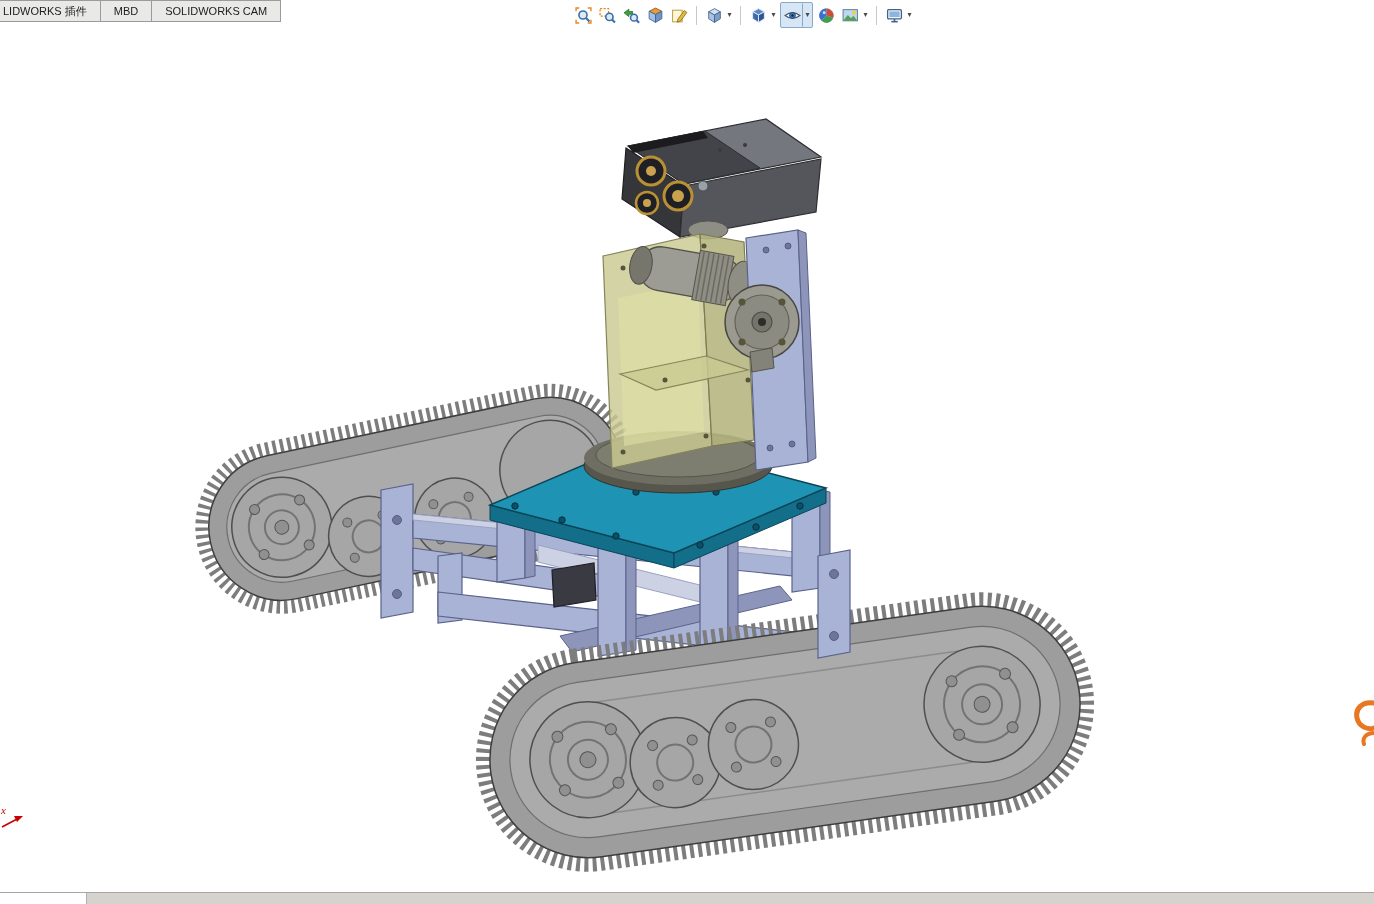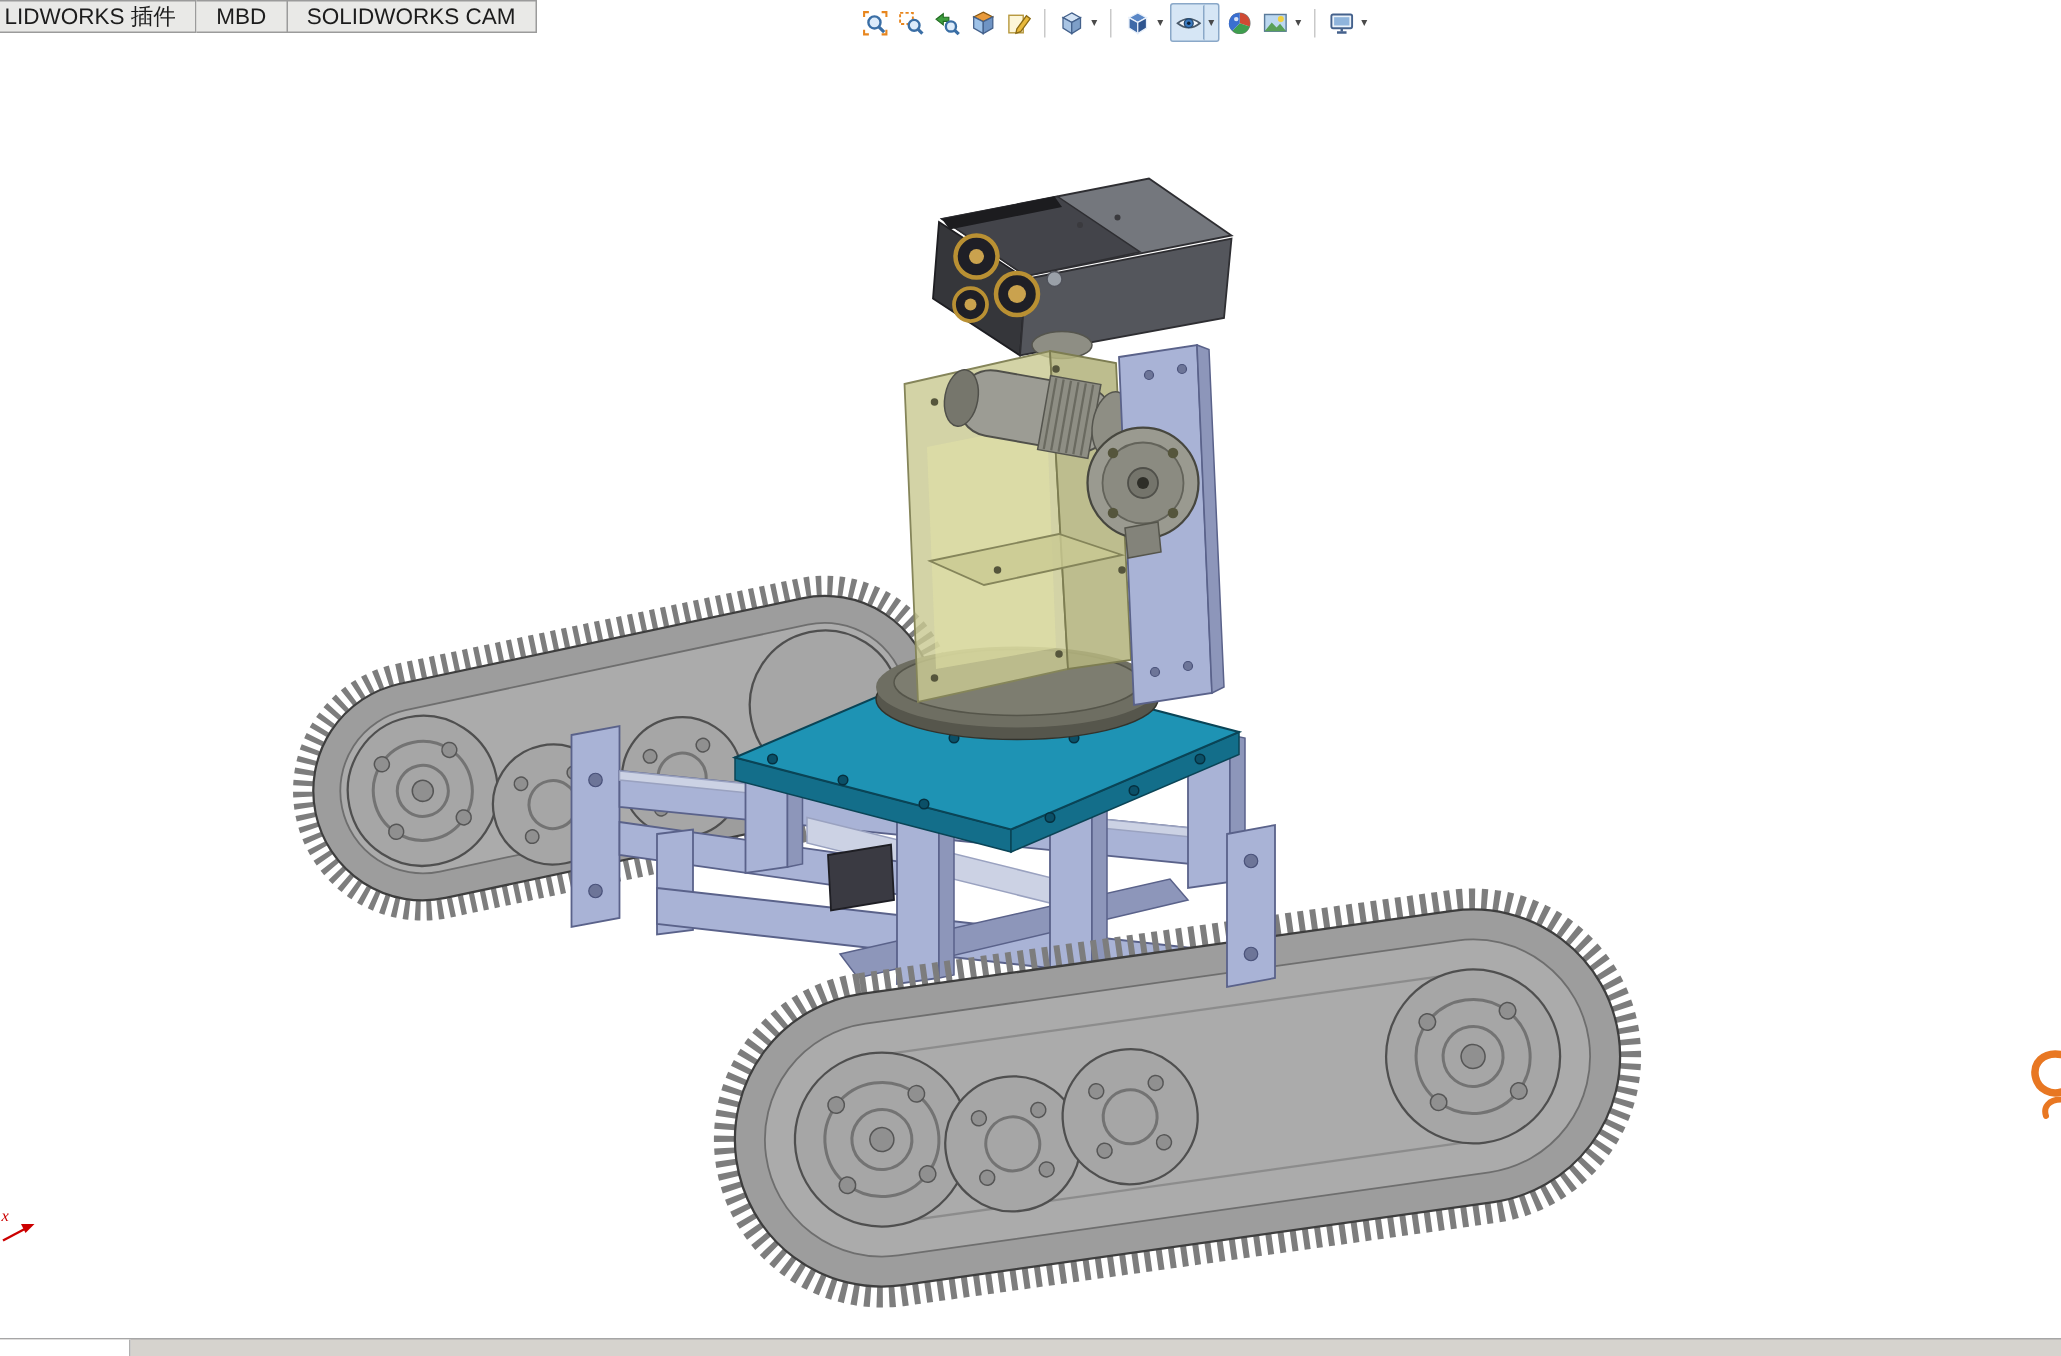--- a/index.html
+++ b/index.html
@@ -2,21 +2,21 @@
 <html style="--accent-plate: #1e93b4; --plate-side: #136e8a; --chassis: #a9b3d6; --chassis-dark: #8d96ba; --chassis-edge: #5a628a; --track-body: #9d9d9d; --track-teeth: #7d7d7d; --track-edge: #3e3e3e; --track-inner: #ababab; --head-top: #74777d; --head-front: #35363a; --head-side: #54565c; --lens-gold: #b99033; --olive: #c9c993; --metal: #9c9c94; --axis-x: #cc0000; --brand-orange: #e87722; --pressed-bg: #d6e6f5; --pressed-border: #8aa8c8; --tab-bg: #e9e9e7; --tab-border: #9b9b9b; --statusbar-bg: #d6d3ce;"><head>
 <meta charset="utf-8">
 <style>
   html,body{margin:0;padding:0;}
   body{width:1374px;height:904px;overflow:hidden;background:#fff;
        font-family:"Liberation Sans",sans-serif;position:relative;}
   #stage{position:absolute;inset:0;background:#fff;}
 
   
   #tabbar{position:absolute;top:0;left:0;height:22px;display:flex;z-index:20;}
-  .tab{display:flex;align-items:center;padding:0 13px;font-size:15px;color:#1c1c1c;
+  .tab{display:flex;align-items:center;padding:0 13px;font-size:11px;color:#1c1c1c;
        background:var(--tab-bg,#e9e9e7);border:1px solid var(--tab-border,#9b9b9b);
        border-left-width:0;white-space:nowrap;cursor:default;}
   .tab:first-child{border-left-width:0;padding-left:3px;}
 
   
   #hud-toolbar{position:absolute;top:2px;left:572px;display:flex;align-items:center;gap:2px;z-index:20;}
   .tbtn{display:flex;align-items:center;justify-content:center;width:22px;height:24px;
         border:1px solid transparent;border-radius:2px;background:transparent;padding:0;cursor:default;}
   .tbtn svg{width:17px;height:17px;display:block;}
   .tb-arrow{font-size:8px;color:#4a4a4a;width:9px;text-align:center;line-height:24px;cursor:default;}

